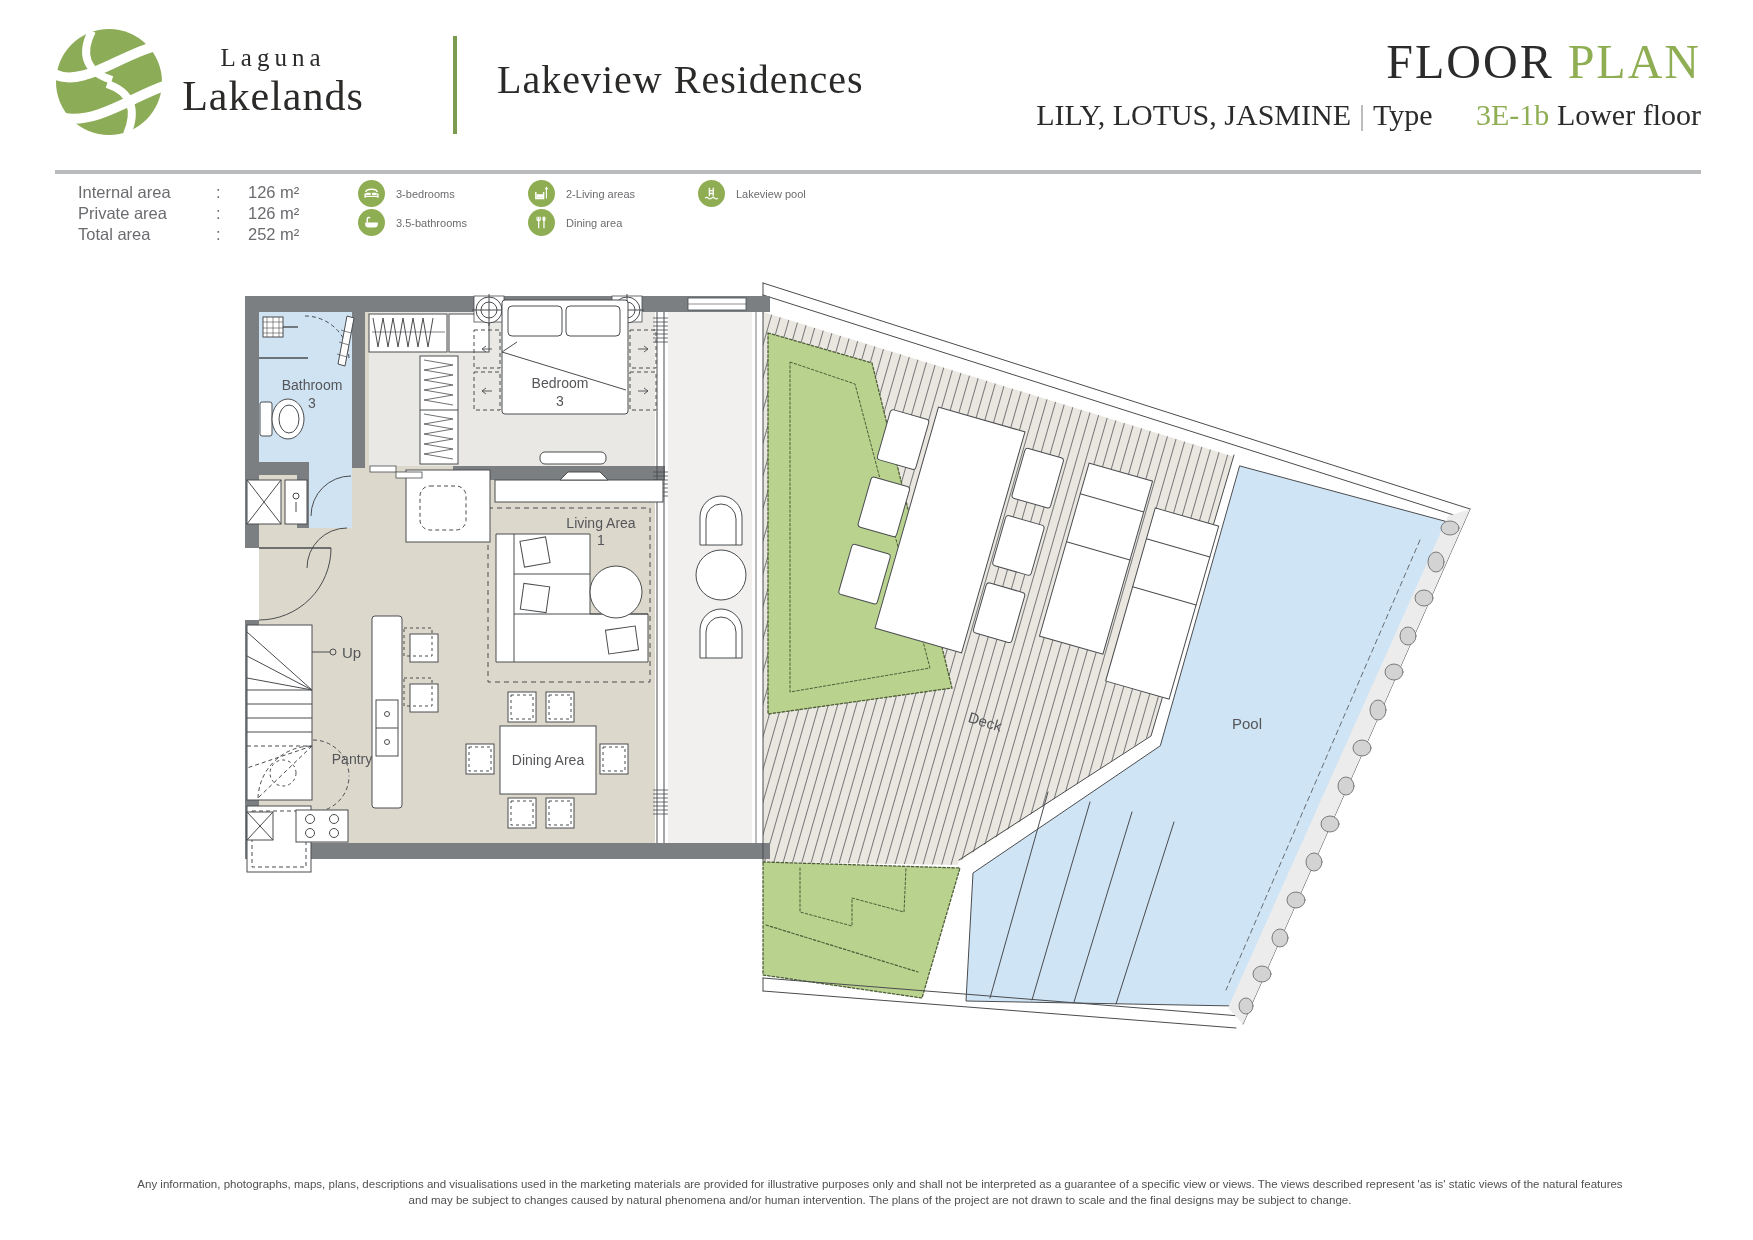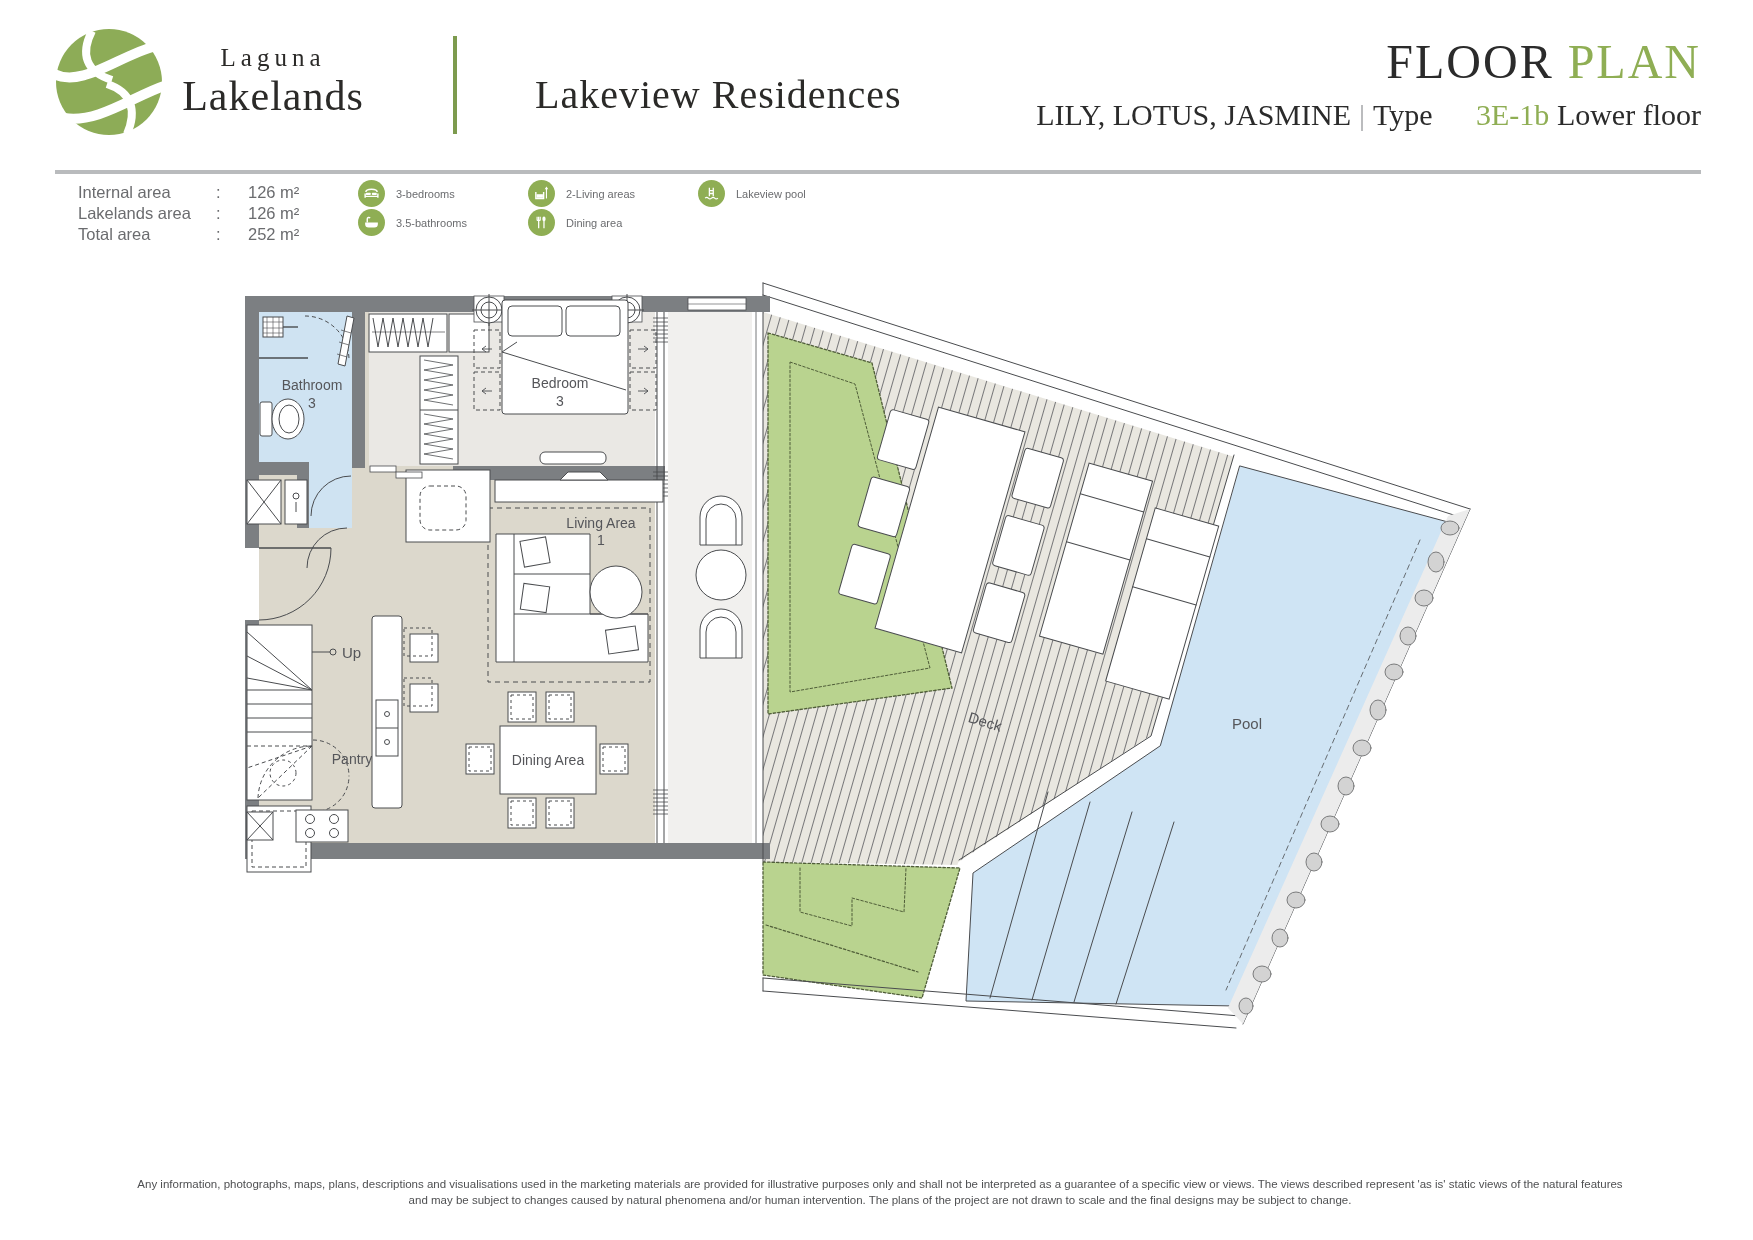--- a/index.html
+++ b/index.html
@@ -37,35 +37,35 @@
   <svg class="abs" style="left:52px;top:26px;" width="115" height="112" viewBox="0 0 115 112">
     <circle cx="57" cy="56" r="53" fill="#8dac57"></circle>
     <path d="M 2 48 C 30 62, 66 30, 104 20" stroke="#fff" stroke-width="10" fill="none"></path>
     <path d="M 12 92 C 45 98, 82 70, 112 60" stroke="#fff" stroke-width="10" fill="none"></path>
     <path d="M 40 5 C 28 28, 34 46, 60 54" stroke="#fff" stroke-width="8" fill="none"></path>
     <path d="M 75 108 C 85 85, 80 66, 55 58" stroke="#fff" stroke-width="8" fill="none"></path>
   </svg>
   <div class="abs brand-top" style="left:158px;top:44px;">Laguna</div>
   <div class="abs brand-bottom" style="left:158px;top:72px;">Lakelands</div>
   <div class="abs vrule" style="left:453px;top:36px;"></div>
-  <div class="abs project-title" style="left:535px;top:56px;margin-top:15px;">Lakeview Residences</div>
+  <div class="abs project-title" style="left:497px;top:56px;">Lakeview Residences</div>
 
   <div class="abs floorplan-title" style="left:1001px;top:34px;"><span>FLOOR</span> <span class="green">PLAN</span></div>
   <div class="abs subtitle" style="left:841px;top:98px;"><span>LILY, LOTUS, JASMINE</span><span class="bar">|</span><span>Type</span> <span class="green">3E-1b</span> <span>Lower floor</span></div>
 
   <div class="abs divider" style="left:55px;top:170px;width:1646px;"></div>
 
   <div class="abs" style="left:55px;top:183px;">
     <div class="area-row">
       <span class="a-label">Internal area</span>
       <span class="a-colon">:</span>
       <span class="a-value">126 m²</span>
     </div>
     <div class="area-row">
-      <span class="a-label">Lakelands area</span>
+      <span class="a-label">Private area</span>
       <span class="a-colon">:</span>
       <span class="a-value">126 m²</span>
     </div>
     <div class="area-row">
       <span class="a-label">Total area</span>
       <span class="a-colon">:</span>
       <span class="a-value">252 m²</span>
     </div>
   </div>
 

